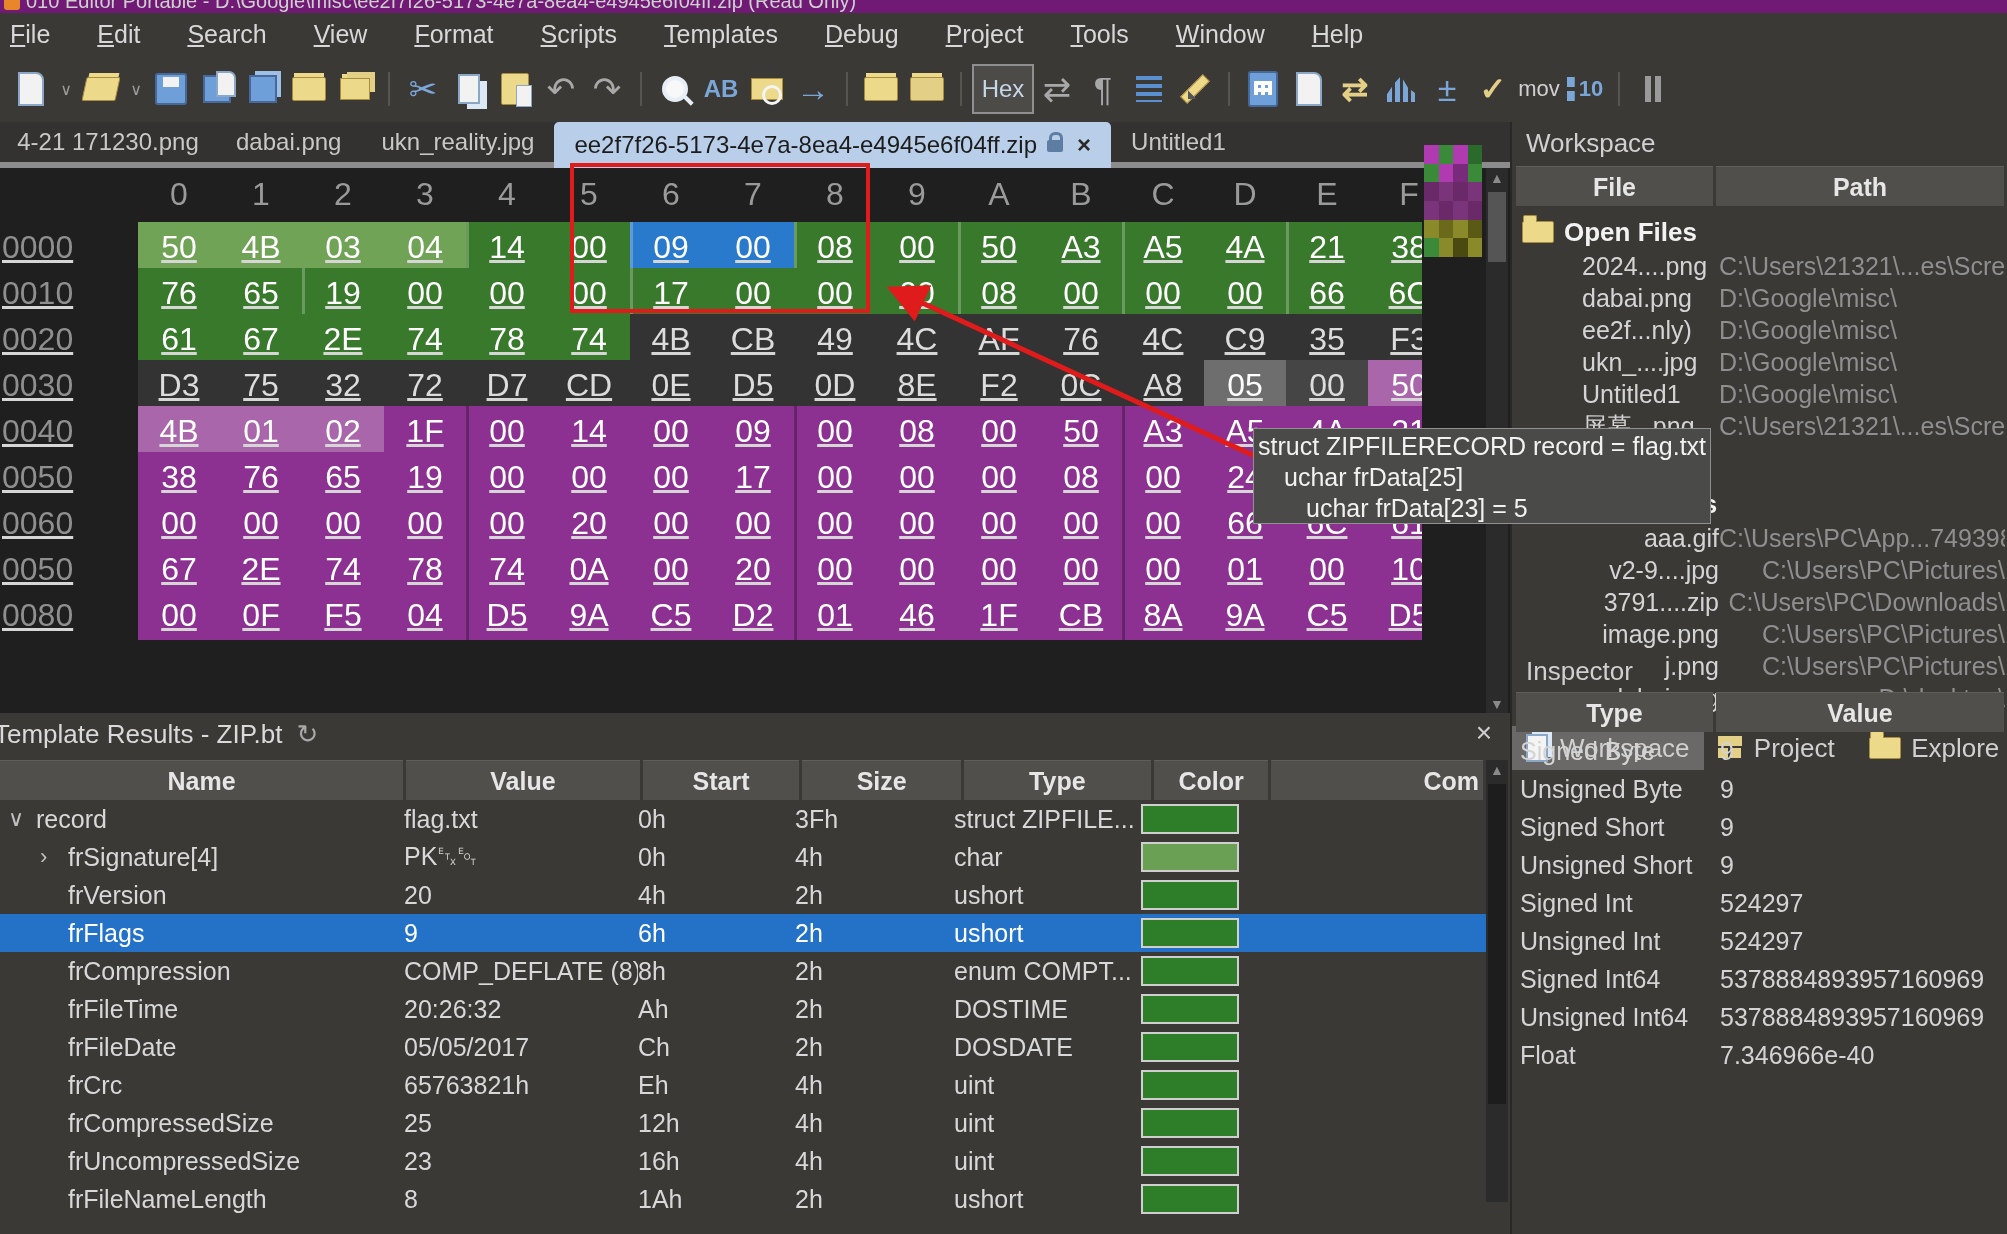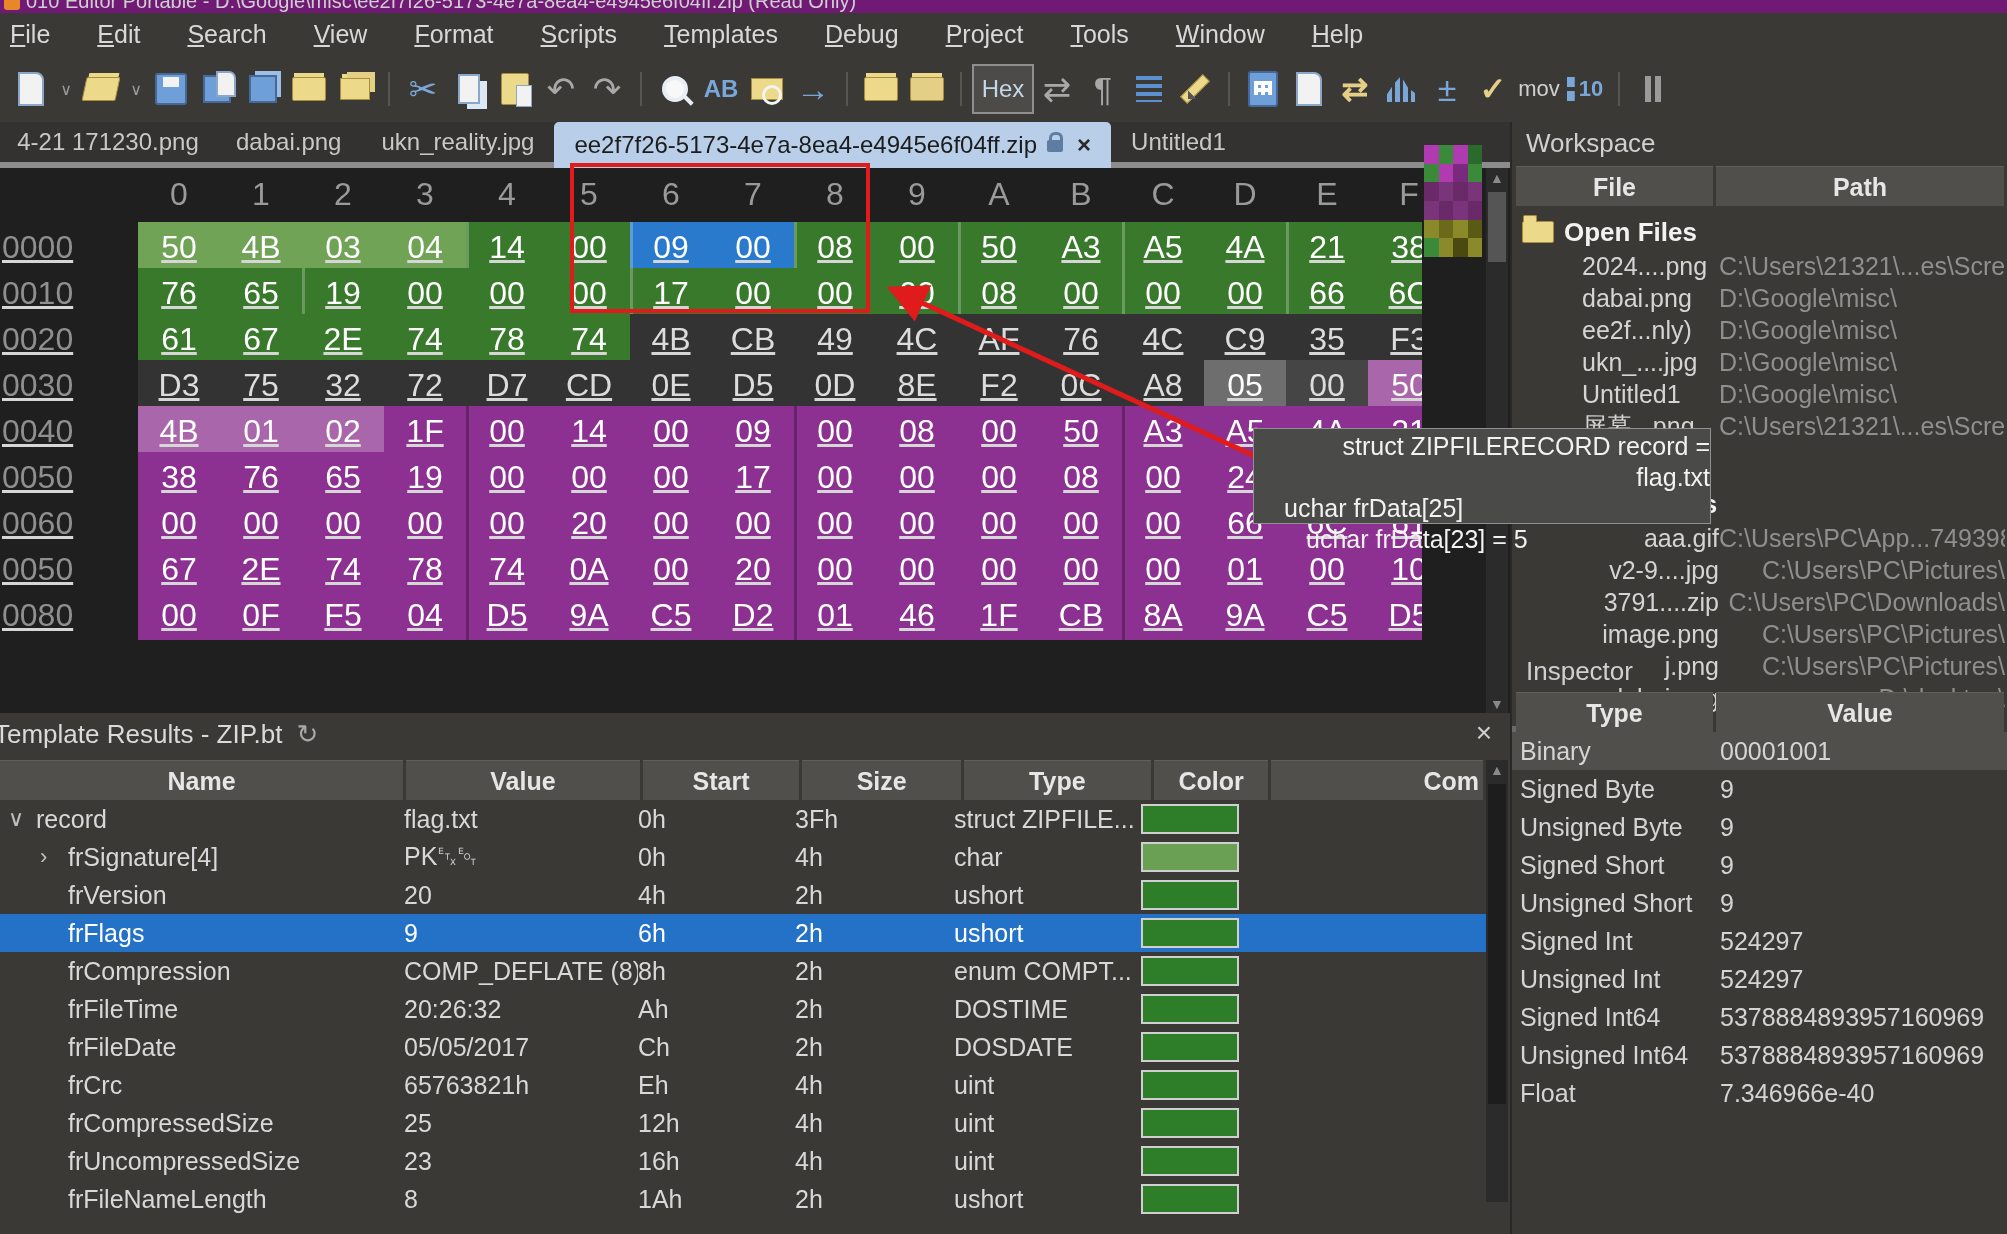--- a/index.html
+++ b/index.html
@@ -98,21 +98,21 @@
   .vscroll .thumb { position:absolute; left:2px; top:24px; width:18px; height:70px; background:#555; }
   .hscroll { position:absolute; left:0; top:546px; width:1486px; height:26px; background:#2b2b2b; font-size:14px; color:#8a8a8a; }
   .hscroll .lt { position:absolute; left:4px; top:4px; }
   .hscroll .rt { position:absolute; right:4px; top:4px; }
   .hscroll .thumb { position:absolute; left:24px; top:3px; width:1360px; height:20px; background:#919191; }
   
   .red-rect { position:absolute; left:570px; top:163px; width:292px; height:142px; border:4px solid #e01b1b; z-index:40; pointer-events:none; }
   .red-arrow { position:absolute; left:880px; top:280px; z-index:40; pointer-events:none; }
   
   .tooltip { position:absolute; left:1253px; top:428px; width:458px; height:96px; background:#4a4a49; border:1px solid #909090; z-index:60; font-size:25px; color:#f2f2f2; line-height:31px; padding-top:2px; box-sizing:border-box; }
-  .tooltip .l1 { padding-left:20px;text-align:right; } .tooltip .l2 { padding-left:30px; } .tooltip .l3 { padding-left:52px; }
+  .tooltip .l1 { padding-left:4px; } .tooltip .l2 { padding-left:30px; } .tooltip .l3 { padding-left:52px; }
   
   .btm { position:absolute; left:0; top:713px; width:1510px; height:489px; background:#3b3936; }
   .btm-title { position:absolute; left:-6px; top:6px; font-size:26px; color:#dadada; white-space:nowrap; }
   .btm-title .refresh { color:#a8a8a8; margin-left:14px; font-size:26px; }
   .btm-close { position:absolute; right:18px; top:4px; font-size:28px; color:#cfcfcf; }
   .thead { position:absolute; left:0; top:47px; width:1486px; height:40px; display:flex; }
   .hcell { background:#514f4b; border-top:1px solid #605e58; height:40px; line-height:40px; text-align:center; font-weight:bold; font-size:25px; color:#e6e6e6; margin-right:3px; box-sizing:border-box; overflow:hidden; white-space:nowrap; }
   .w-name{width:404px;} .w-value{width:234px;} .w-start{width:157px;} .w-size{width:159px;} .w-type{width:187px;} .w-color{width:115px;} .w-comment{width:212px; text-align:right; padding-right:4px;}
   .trows { position:absolute; left:0; top:87px; width:1486px; }
   .trow { display:flex; height:38px; align-items:center; font-size:25px; color:#d8d8d8; }
@@ -794,24 +794,20 @@
           <span>Explore</span>
         </div>
       </div>
     <div class="insp-title">Inspector</div>
     <div class="rp-head insp-head">
       <span class="hcell rh-type">Type</span>
       <span class="hcell rh-value">Value</span>
     </div>
     <div class="insp-rows">
 
-    <div class="insp-row hlrow">
-          <span class="insp-type">Binary</span>
-          <span class="insp-value">00001001</span>
-        </div>
         <div class="insp-row">
           <span class="insp-type">Signed Byte</span>
           <span class="insp-value">9</span>
         </div>
         <div class="insp-row">
           <span class="insp-type">Unsigned Byte</span>
           <span class="insp-value">9</span>
         </div>
         <div class="insp-row">
           <span class="insp-type">Signed Short</span>

